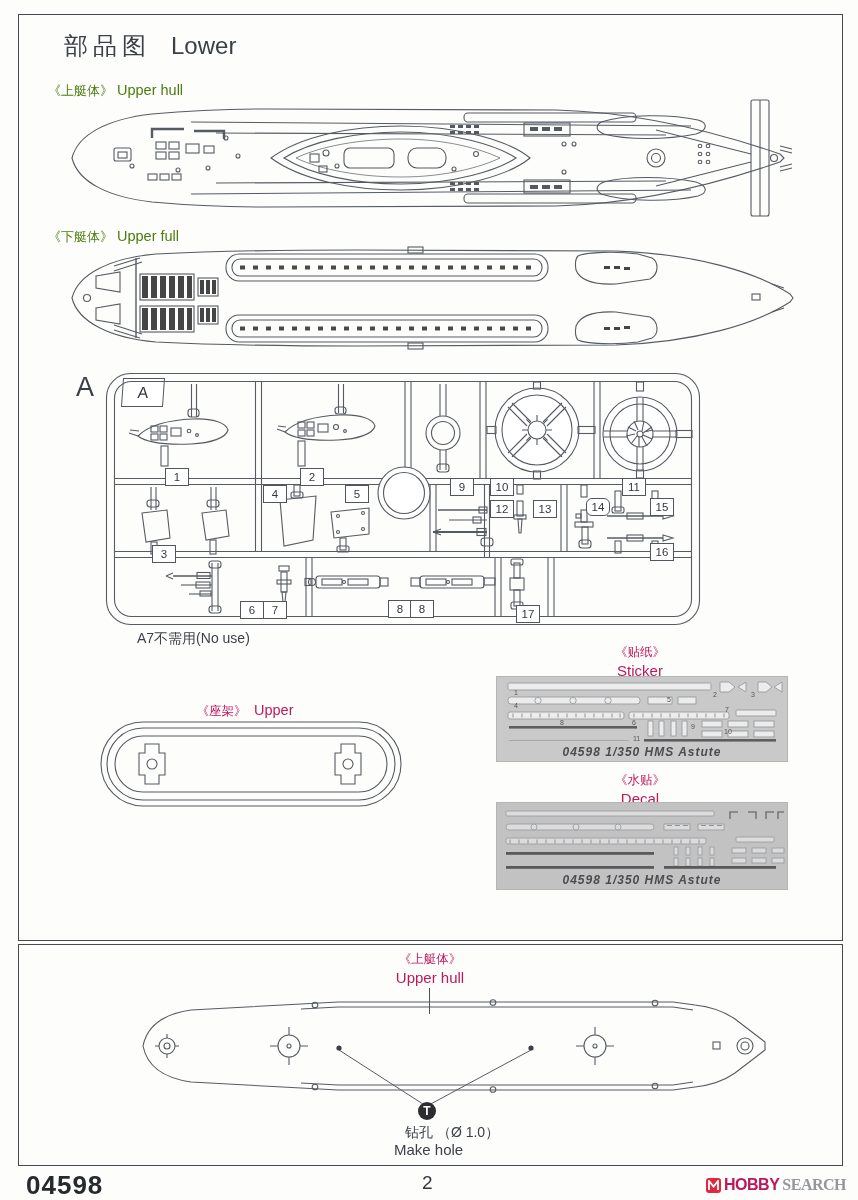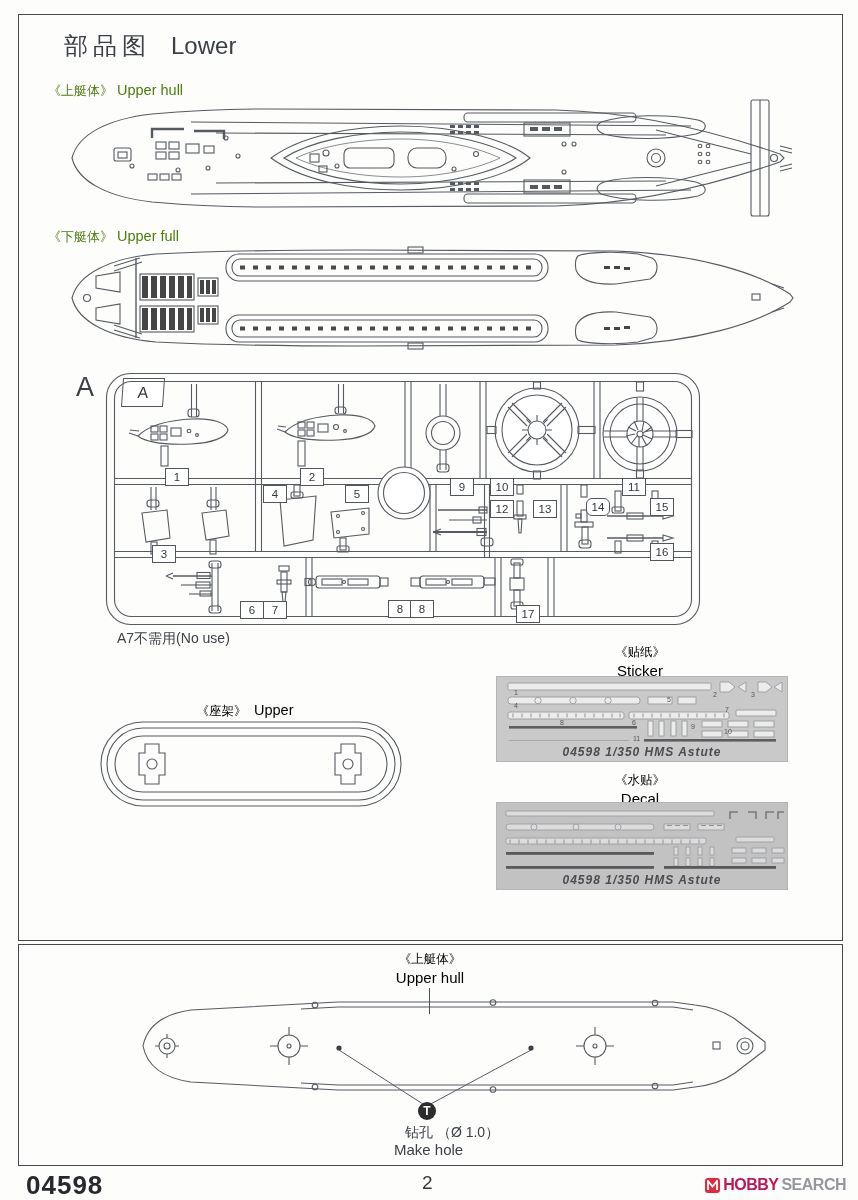--- a/index.html
+++ b/index.html
@@ -4,48 +4,48 @@
 <style>
   html,body{margin:0;padding:0;background:#ffffff;}
   .page{position:relative;width:858px;height:1200px;background:#fdfdfc;overflow:hidden;
         font-family:"Liberation Sans", sans-serif;color:#3a3f46;}
   .abs{position:absolute;}
   .box{border:1.6px solid #454a51;}
   .title{display:flex;align-items:baseline;gap:20px;font-size:24px;color:#3b4047;}
   .title .zh{letter-spacing:5px;}
   .lbl{font-size:13px;color:#4d7c0f;white-space:nowrap;}
   .lbl .en{font-size:14.5px;margin-left:4px;}
-  .clabel{transform:translateX(-50%);text-align:center;white-space:nowrap;color:#000000;}
+  .clabel{transform:translateX(-50%);text-align:center;white-space:nowrap;color:#be185d;}
   .clabel .zh{font-size:12.5px;display:block;}
   .clabel .en{font-size:15px;display:block;margin-top:1px;}
   svg{display:block;}
   .ln{stroke:#565b62;fill:none;stroke-width:1.1;}
   .ptag{position:absolute;width:22px;height:16px;border:1.3px solid #51565d;background:#fff;
         display:flex;align-items:center;justify-content:center;font-size:11.5px;color:#33383e;}
   .bigA{font-size:27px;color:#3b4047;}
   .cornerA{display:flex;align-items:center;justify-content:center;
            width:40px;height:27px;border:1.4px solid #51565d;font-size:16px;color:#33383e;
            background:#fff;transform:skewX(-4deg);}
-  .note{font-size:14px;color:#3c4148;}
+  .note{font-size:14px;color:#3c4148;margin-left:20px;}
   .sheet{background:#c9c9c9;box-shadow:0 0 0 1px #b5b5b5 inset;}
   .sheet.decal{background:#c2c2c3;}
   .cap{position:absolute;left:0;right:0;bottom:3px;text-align:center;
        font-style:italic;font-weight:bold;font-size:12px;color:#4c4c50;letter-spacing:1px;}
   .snum{position:absolute;font-size:7px;color:#555;}
   .pointer{width:1px;background:#4b5057;}
   .badgeT{width:18px;height:18px;border-radius:50%;background:#2d2d2f;color:#fff;
           display:flex;align-items:center;justify-content:center;font-size:12px;font-weight:bold;}
   .holetext{font-size:14px;color:#3c4148;white-space:nowrap;}
   .footer-code{font-size:26px;font-weight:bold;color:#26292d;letter-spacing:1px;}
   .footer-page{font-size:19px;color:#33373c;}
   .wm{display:flex;align-items:center;gap:3px;}
   .wm .icon{width:15px;height:15px;background:#e0293e;border-radius:3px;display:flex;
             align-items:center;justify-content:center;}
   .wm .t1{font-size:16px;font-weight:bold;color:#be185d;letter-spacing:-0.5px;}
-  .wm .t2{font-size:16px;font-weight:bold;color:#94979b;letter-spacing:-0.5px;}
+  .wm .t2{font-size:16px;font-weight:bold;color:#94979b;letter-spacing:-0.5px;font-family:Liberation Serif, serif;}
 </style>
 </head>
 <body>
 
 <div class="page">
 
   <div class="abs box" style="left:18px;top:14px;width:823px;height:925px;"></div>
 
   <div class="abs title" style="left:64px;top:30px;">
     <span class="zh">部品图</span>

